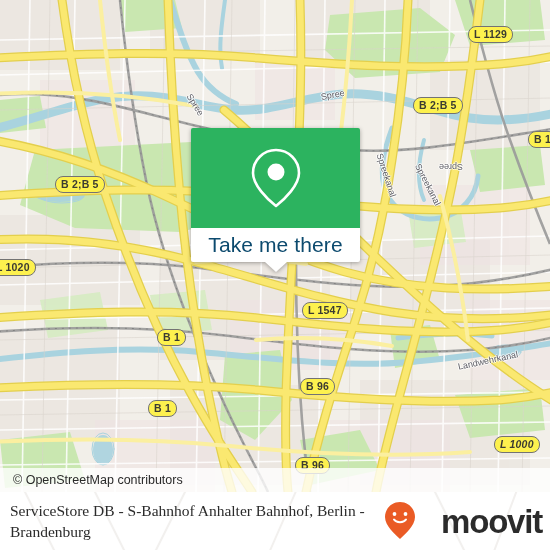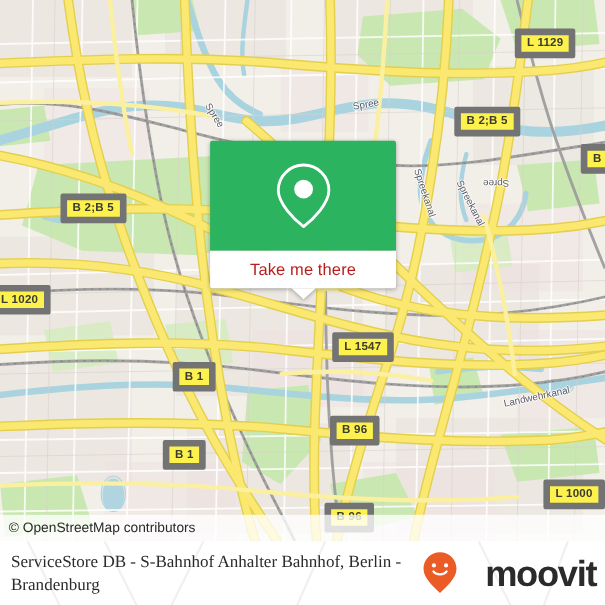--- a/index.html
+++ b/index.html
@@ -36,22 +36,22 @@
     position: absolute;
     left: 0;
     top: 0;
     display: block;
   }
 
   
   .shield {
     position: absolute;
     background: #fdf14e;
-    border: 6px solid #737373;
-    border-radius: 2px;
+    border: 1px solid #737373;
+    border-radius: 8px;
     color: #3b3b32;
     font-family: "Liberation Sans", sans-serif;
     font-weight: bold;
     font-size: 10.5px;
     line-height: 13px;
     padding: 1px 5px 1px 5px;
     white-space: nowrap;
     letter-spacing: 0.2px;
     box-sizing: border-box;
   }
@@ -87,22 +87,22 @@
   .popup-body {
     background: #ffffff;
     height: 34px;
     display: flex;
     align-items: center;
     justify-content: center;
     border-radius: 0 0 2px 2px;
     position: relative;
   }
   .popup-label {
-    color: #b91c1c;
-    font-size: 15px;
+    color: #0c4a6e;
+    font-size: 21px;
     font-family: "Liberation Sans", sans-serif;
     letter-spacing: .1px;
   }
   .popup-tail {
     position: absolute;
     left: 50%;
     bottom: -10px;
     margin-left: -11px;
     width: 0;
     height: 0;
@@ -118,21 +118,21 @@
     top: 468px;
     width: 550px;
     height: 24px;
     background: rgba(255,255,255,.78);
     display: flex;
     align-items: center;
   }
   .attribution-text {
     color: #2a2a2a;
     font-size: 12.5px;
-    padding-left: 8px;
+    padding-left: 13px;
     font-family: "Liberation Sans", sans-serif;
   }
 
   
   .footer {
     position: absolute;
     left: 0;
     top: 492px;
     width: 550px;
     height: 58px;
@@ -364,21 +364,21 @@
 
     <div class="shield" style="left:468px; top:26px;">L 1129</div>
     <div class="shield" style="left:413px; top:97px;">B 2;B 5</div>
     <div class="shield" style="left:528px; top:131px;">B 1</div>
     <div class="shield" style="left:55px;  top:176px;">B 2;B 5</div>
     <div class="shield" style="left:-10px; top:259px;">L 1020</div>
     <div class="shield" style="left:302px; top:302px;">L 1547</div>
     <div class="shield" style="left:157px; top:329px;">B 1</div>
     <div class="shield" style="left:300px; top:378px;">B 96</div>
     <div class="shield" style="left:148px; top:400px;">B 1</div>
-    <div class="shield" style="left:494px; top:436px;">L 1000</div>
+    <div class="shield" style="left:494px; top:436px;font-style:italic;">L 1000</div>
     <div class="shield" style="left:295px; top:457px;">B 96</div>
 
     <div class="attribution">
       <span class="attribution-text">© OpenStreetMap contributors</span>
     </div>
   </div>
 
   <div class="popup">
     <div class="popup-head">
       <svg width="52" height="62" viewBox="0 0 52 62">

